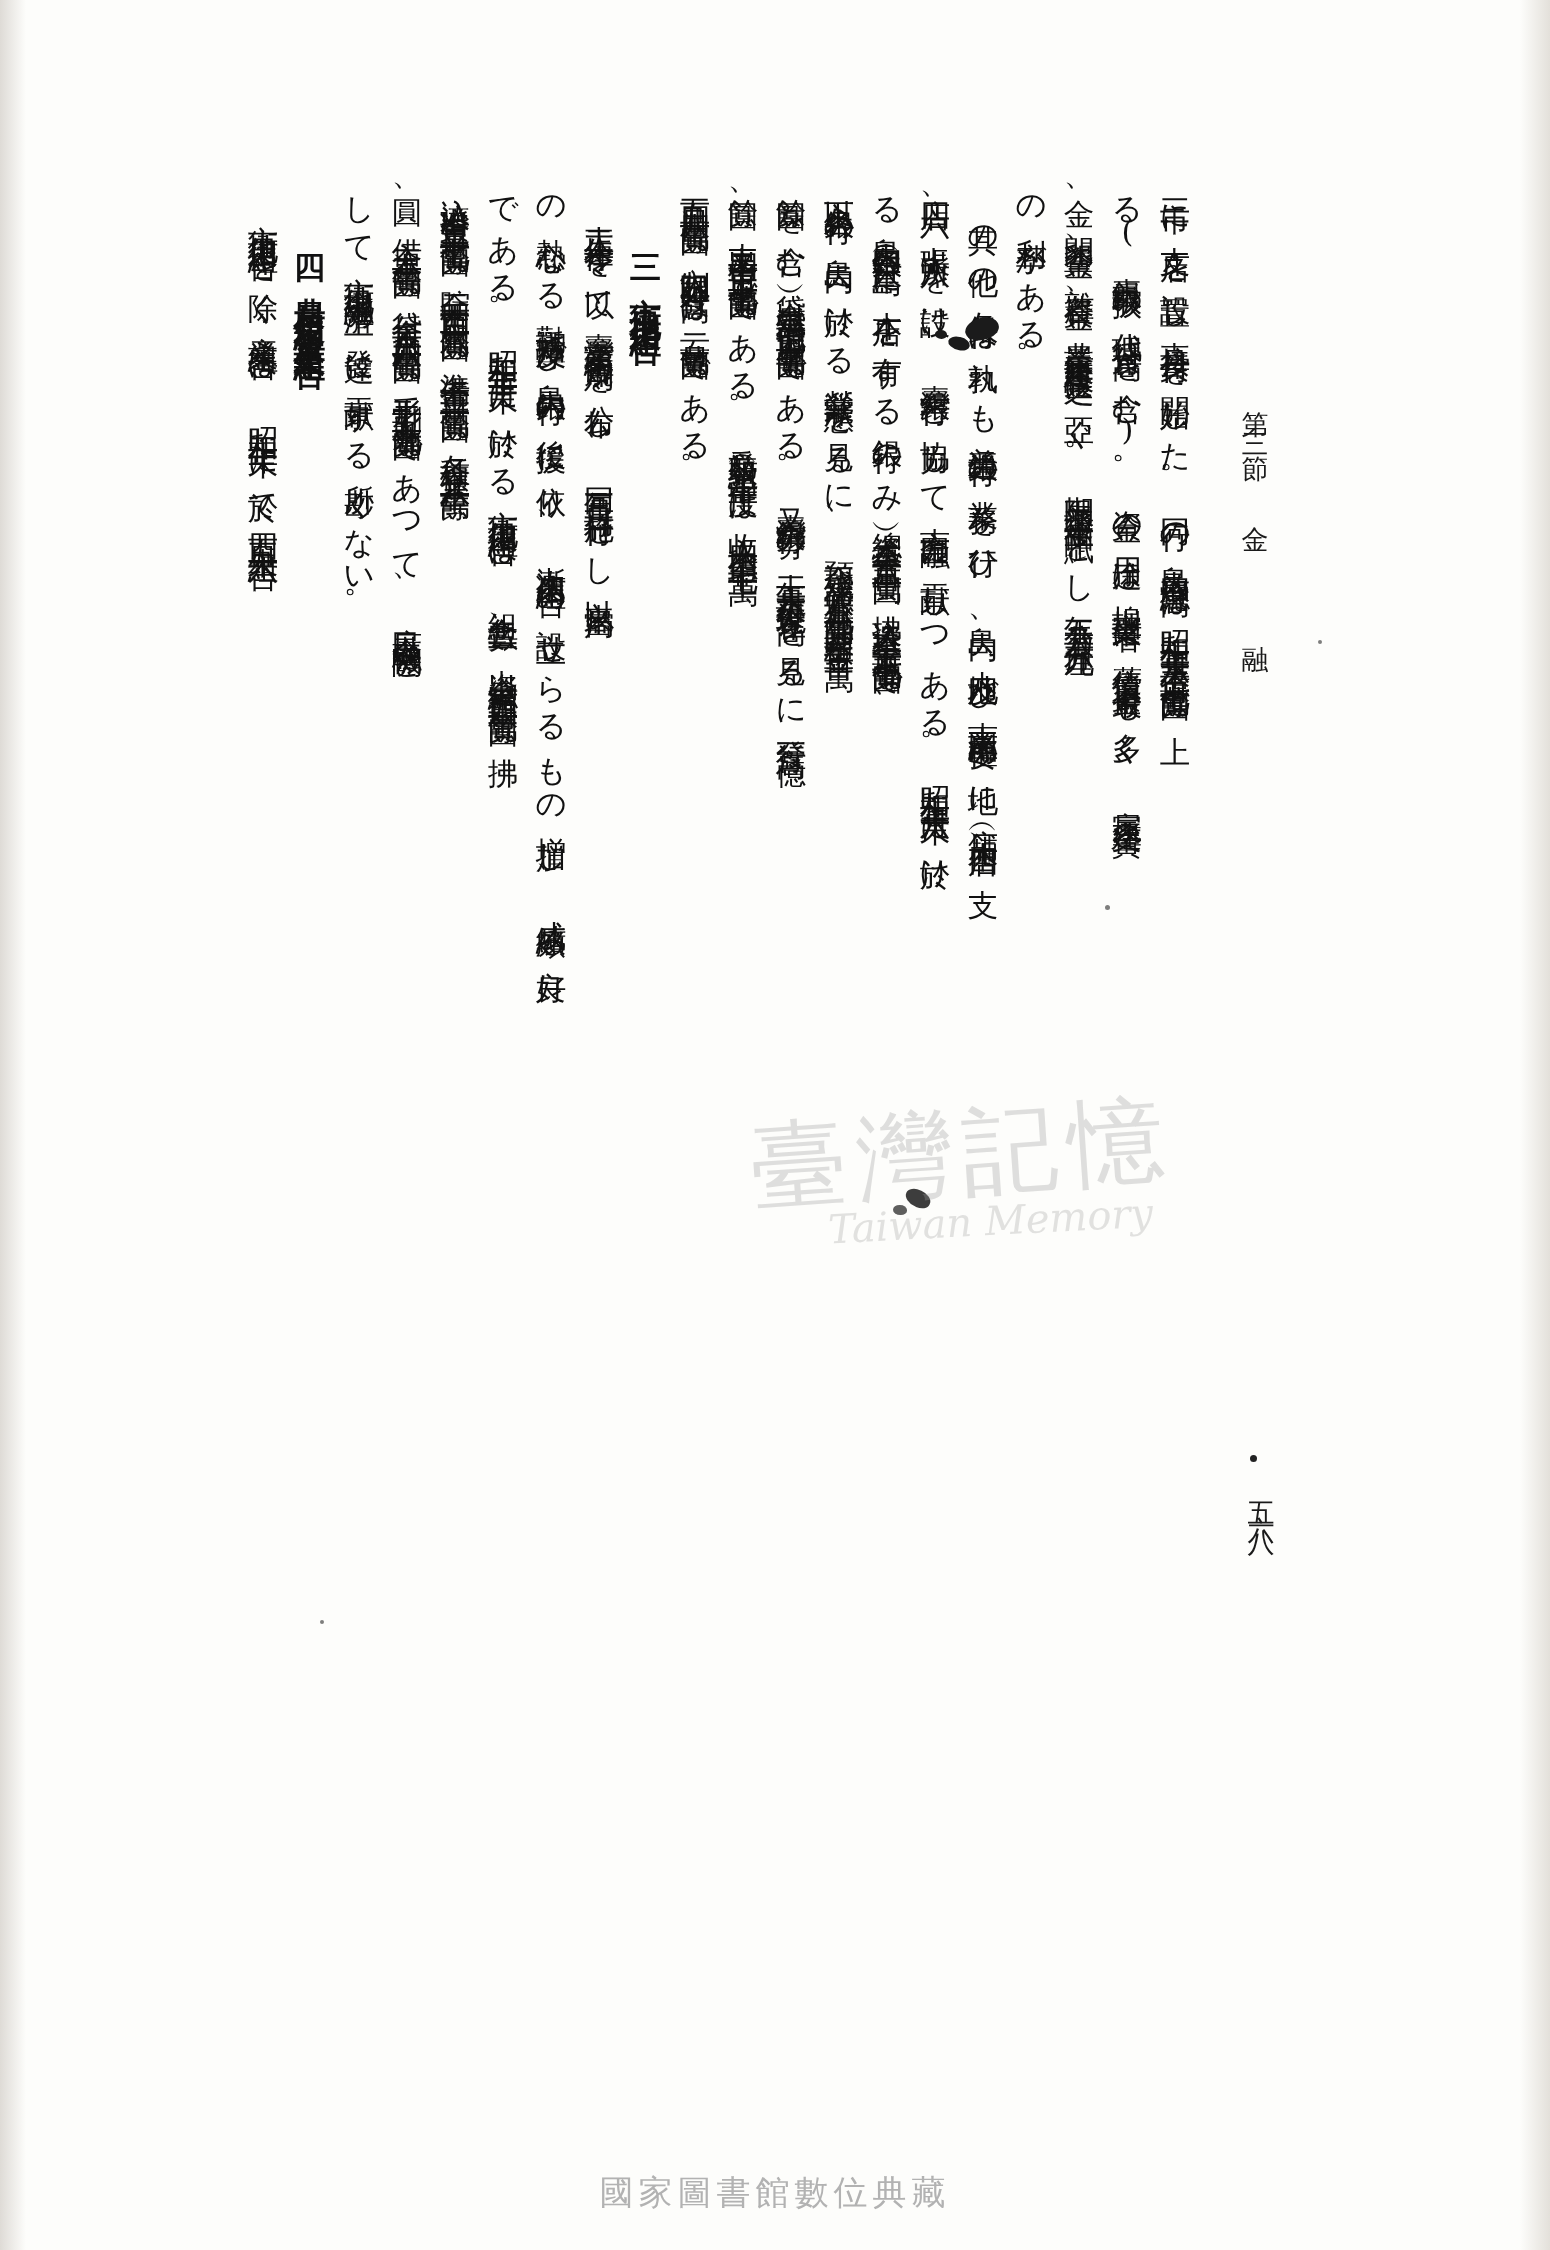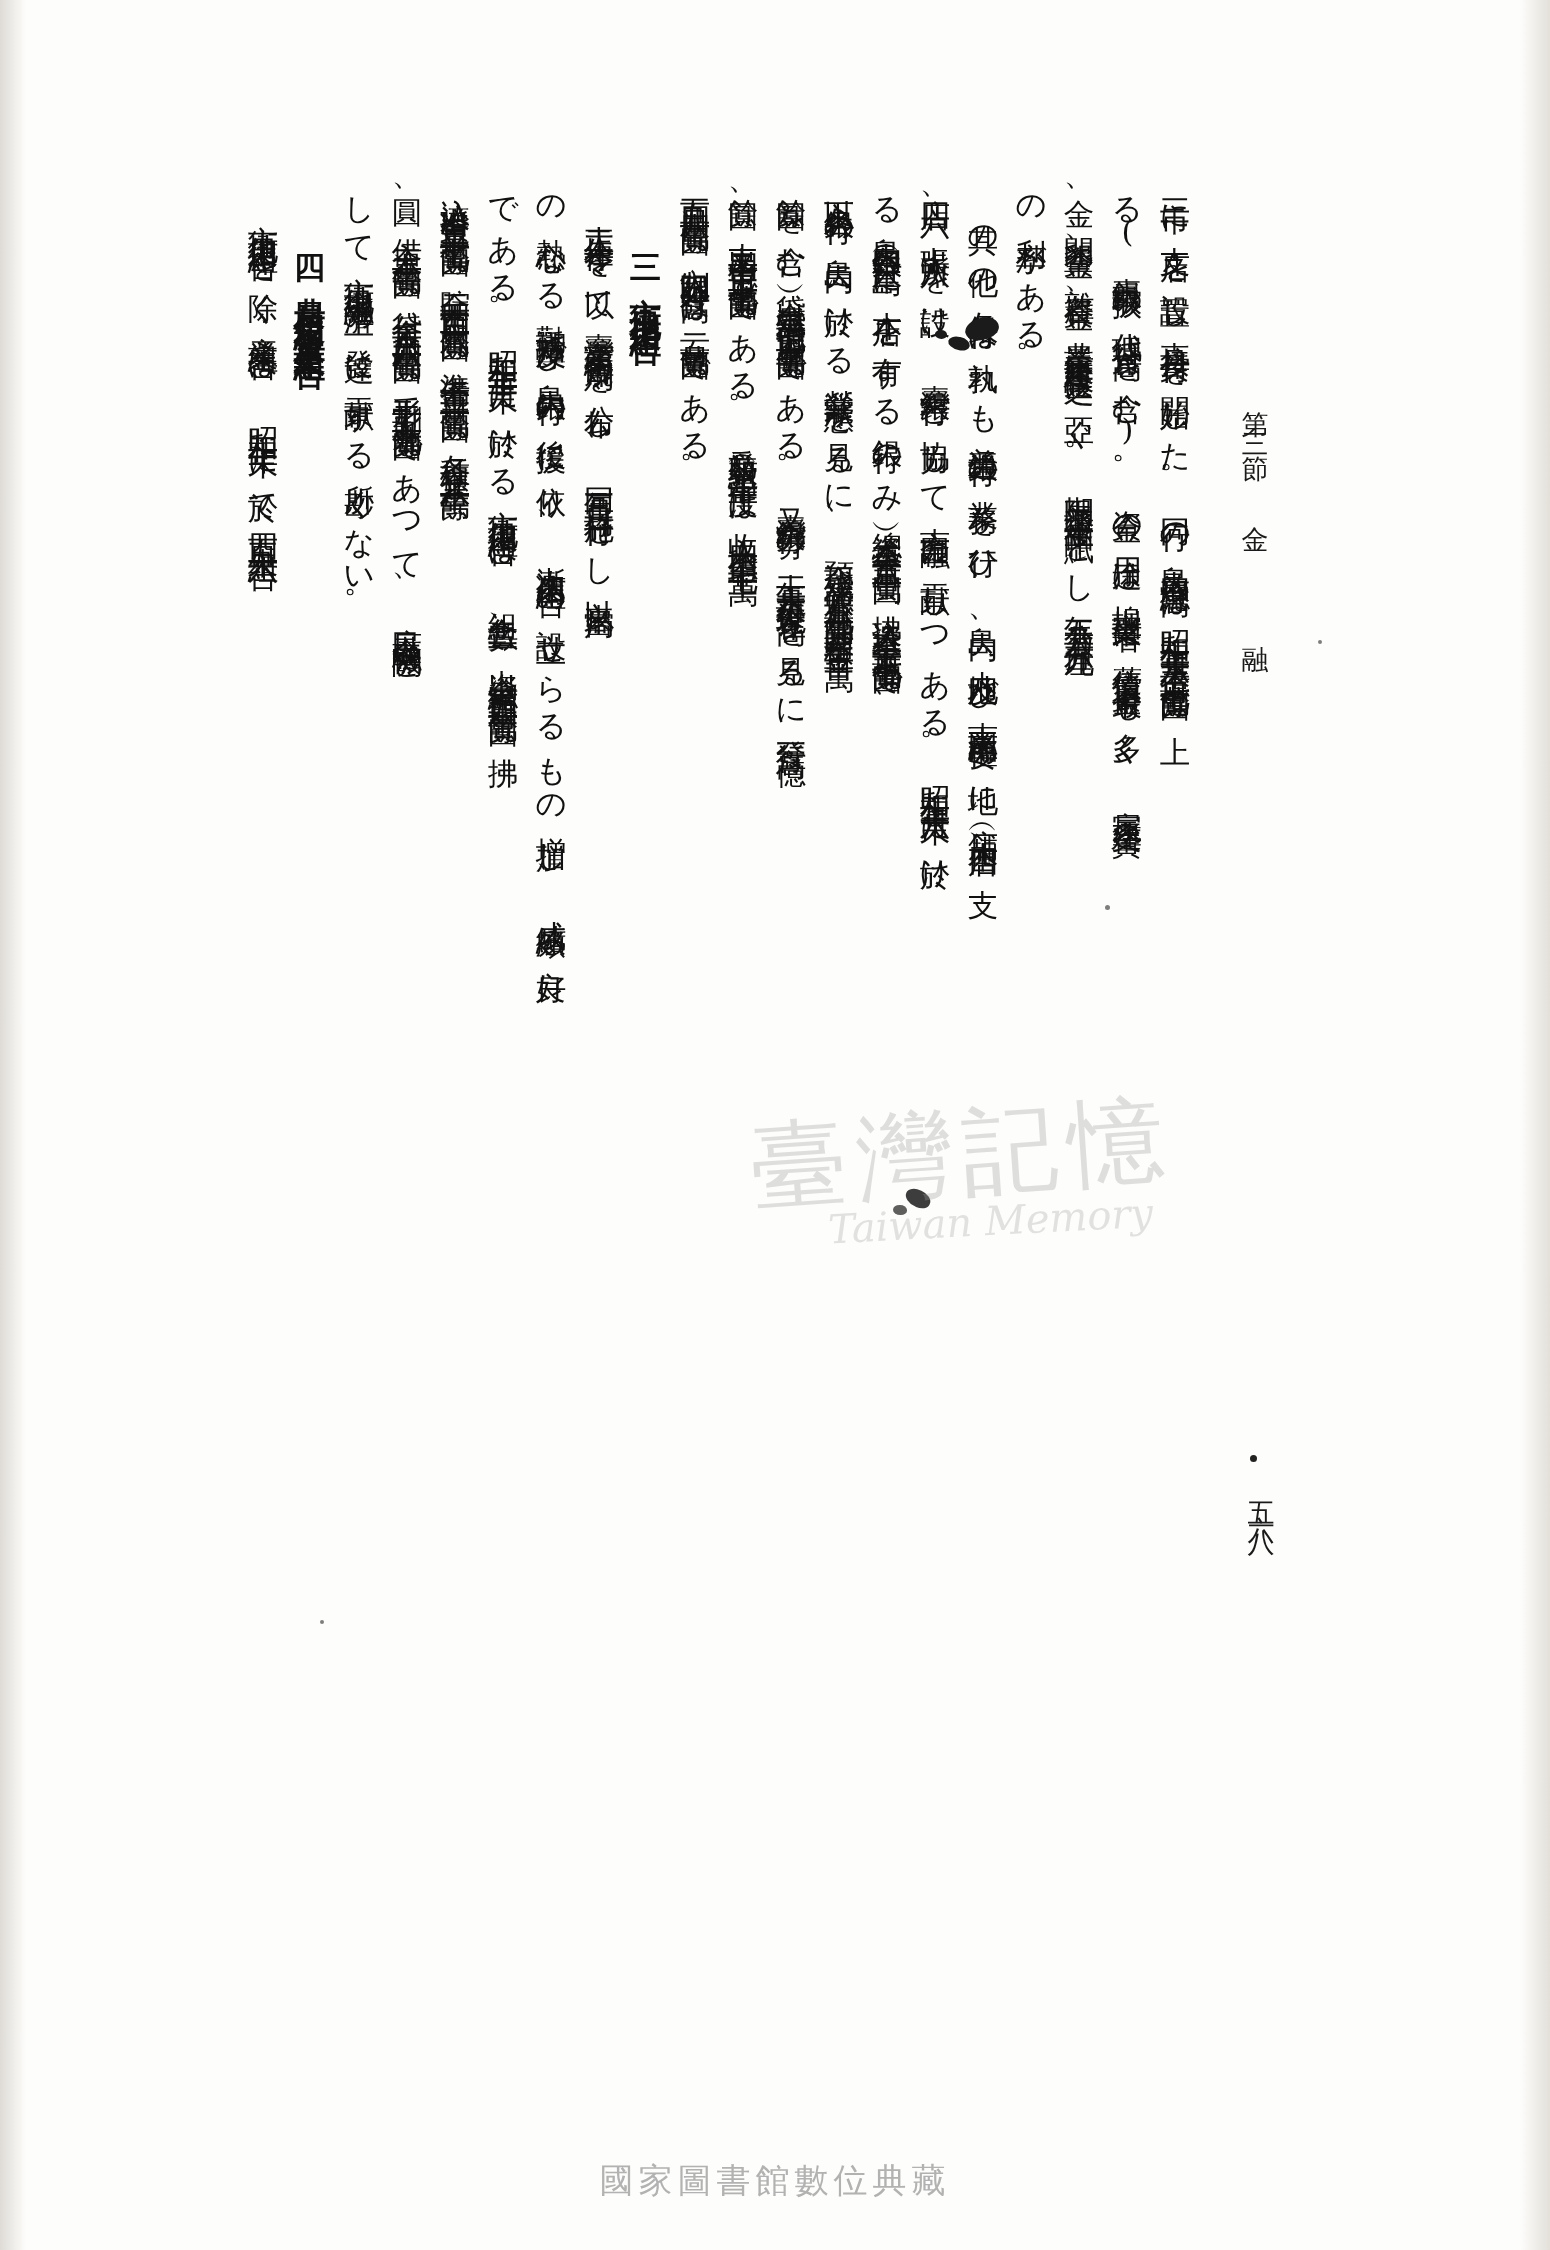--- a/index.html
+++ b/index.html
@@ -144,21 +144,21 @@
     font-style: italic;
     font-family: "DejaVu Serif", serif;
     white-space: nowrap;
     transform: rotate(-3deg);
   }
 
   .watermark-footer {
     position: absolute;
     left: 0;
     right: 0;
-    bottom: 46px;
+    bottom: 34px;
     text-align: center;
     font-size: 34px;
     letter-spacing: 5px;
     color: #b2b2b2;
     font-family: "DejaVu Serif", serif;
   }
 
   
   .smudge {
     position: absolute;

